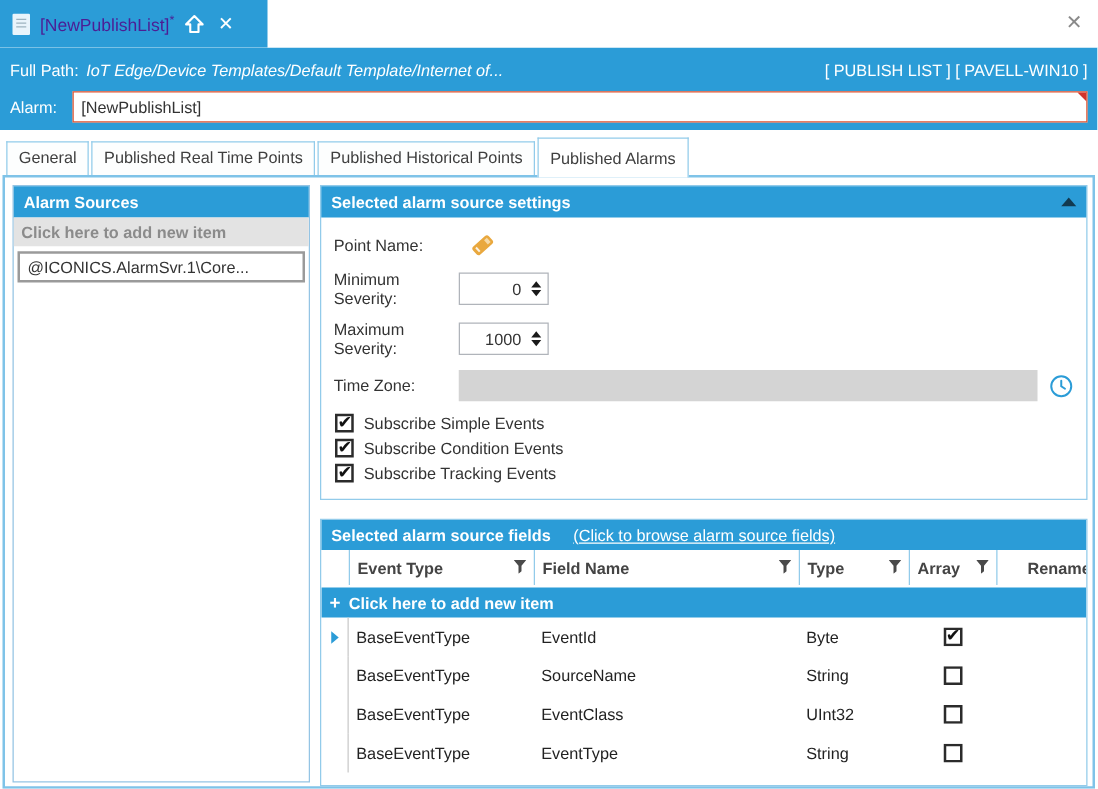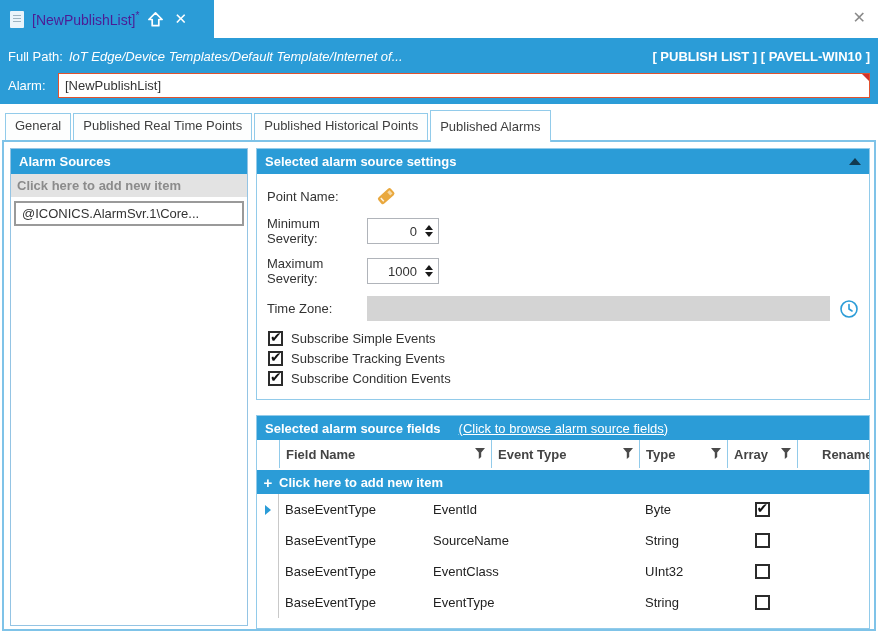--- a/index.html
+++ b/index.html
@@ -18,21 +18,21 @@
   .tab-ico { display:flex; align-items:center; }
   .doc-close { color:#fff; font-size:15px; font-weight:bold; margin-left:2px; cursor:pointer; }
   .window-close { position:absolute; right:12px; top:8px; color:#8a8a8a; font-size:16px; cursor:pointer; }
 
   
   .app-header { height:66px; background:#2b9cd7; color:#fff; padding:4px 8px 8px 8px; }
   .hdr-row1 { display:flex; align-items:center; height:28px; }
   .full-path-label { margin-right:6px; }
   .full-path-value { font-style:italic; }
   .hdr-spacer { flex:1; }
-  .hdr-badges { font-weight:bold; white-space:nowrap; }
+  .hdr-badges { font-weight:normal; white-space:nowrap; }
   .hdr-row2 { display:flex; align-items:center; height:26px; margin-top:2px; }
   .name-label { width:50px; flex:0 0 auto; }
   .name-input { position:relative; flex:1; height:25px; background:#fff; border:1px solid #e0532f;
     display:flex; align-items:center; padding:0 6px; color:#333; }
   .name-corner { position:absolute; top:0; right:0; width:0; height:0;
     border-top:7px solid #d0342c; border-left:7px solid transparent; }
 
   
   .tab-strip { height:36px; background:#fff; display:flex; align-items:flex-end; padding-left:5px; position:relative; z-index:2; }
   .tab { border:1px solid #92cbea; border-bottom:none; background:#fdfefe; color:#3f3f3f;
@@ -207,45 +207,45 @@
                 <path d="M10 5.5 V10 L13 12" fill="none" stroke="#2b9cd7" stroke-width="1.6" stroke-linecap="round"></path>
               </svg>
           </span>
         </div>
         <div class="chk-row">
           <span class="checkbox checked"></span>
           <span class="chk-label">Subscribe Simple Events</span>
         </div>
         <div class="chk-row">
           <span class="checkbox checked"></span>
-          <span class="chk-label">Subscribe Tracking Events</span>
+          <span class="chk-label">Subscribe Condition Events</span>
         </div>
         <div class="chk-row">
           <span class="checkbox checked"></span>
-          <span class="chk-label">Subscribe Condition Events</span>
+          <span class="chk-label">Subscribe Tracking Events</span>
         </div>
       </div>
     </div>
 
     <div class="fields-panel">
       <div class="fields-header">
         <span class="fields-title">Selected alarm source fields</span>
         <span class="browse-link">(Click to browse alarm source fields)</span>
       </div>
       <div class="grid">
         <div class="grid-header">
           <div class="gh-cell c0"></div>
-          <div class="gh-cell c2">
-            <span class="gh-text">Field Name</span>
+          <div class="gh-cell c1">
+            <span class="gh-text">Event Type</span>
             <span class="funnel"><svg width="10" height="11" viewBox="0 0 10 11">
                   <path d="M0 0 H10 L6.2 4.5 V9 L3.8 11 V4.5 Z" fill="#4a4a4a"></path>
                 </svg></span>
           </div>
-          <div class="gh-cell c1">
-            <span class="gh-text">Event Type</span>
+          <div class="gh-cell c2">
+            <span class="gh-text">Field Name</span>
             <span class="funnel"><svg width="10" height="11" viewBox="0 0 10 11">
                   <path d="M0 0 H10 L6.2 4.5 V9 L3.8 11 V4.5 Z" fill="#4a4a4a"></path>
                 </svg></span>
           </div>
           <div class="gh-cell c3">
             <span class="gh-text">Type</span>
             <span class="funnel"><svg width="10" height="11" viewBox="0 0 10 11">
                   <path d="M0 0 H10 L6.2 4.5 V9 L3.8 11 V4.5 Z" fill="#4a4a4a"></path>
                 </svg></span>
           </div>

